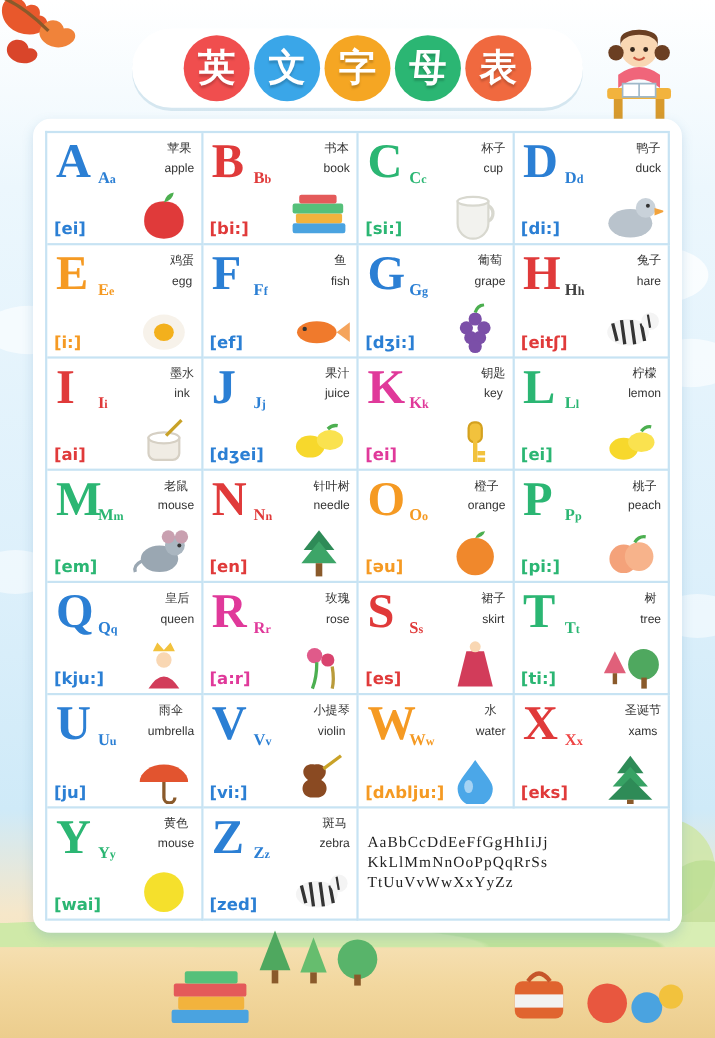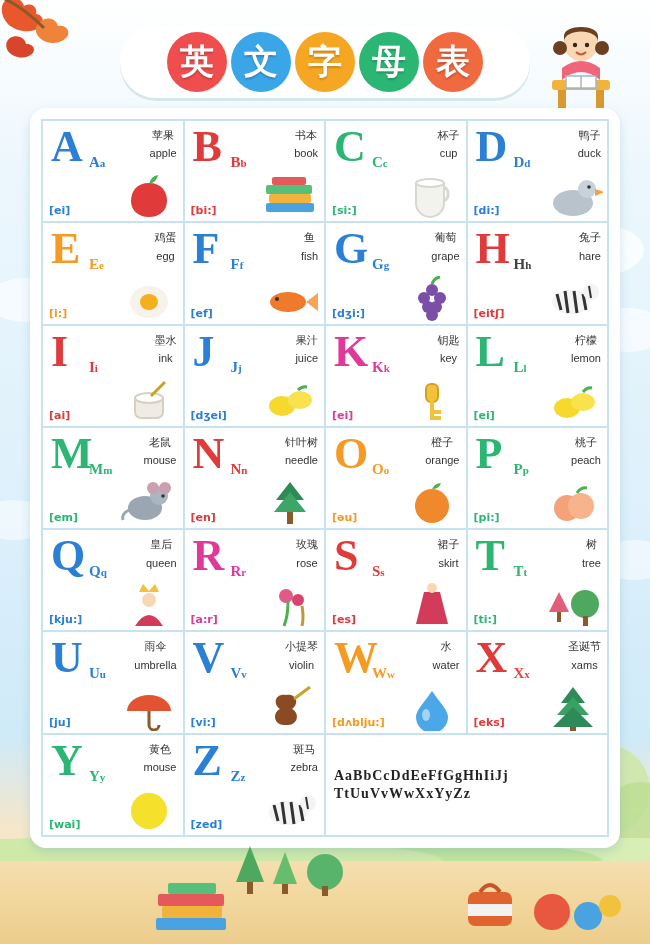--- a/index.html
+++ b/index.html
@@ -90,30 +90,30 @@
     margin-top:25px;
   }
   .pair .sm { font-size:11px; }
   .words {
     position:absolute; right:6px; top:4px; text-align:center; line-height:1.15;
   }
   .zh { font-size:11px; color:#333; font-family:"DejaVu Sans", sans-serif; }
   .en { font-size:11px; color:#333;margin-top:40px; }
   .ipa {
     position:absolute; left:6px; bottom:4px;
-    font-size:11px; font-weight:bold;
+    font-size:15px; font-weight:bold;
     font-family:"DejaVu Sans", sans-serif;
   }
   .pic { position:absolute; right:4px; bottom:2px; width:60px; height:46px; }
 
   
   .summary {
     grid-column: 3 / span 2;
     display:flex; flex-direction:column; justify-content:center;
-    gap:2px; padding:6px 8px;font-weight:bold;
+    gap:2px; padding:6px 8px;
   }
   .summary .line {
     font-size:14px; letter-spacing:1px; color:#222;
     font-family:"Liberation Serif", serif; white-space:nowrap;
   }
 
   
   .watermark {
     position:absolute; left:0; right:0; top:437px;
     text-align:center;
@@ -469,20 +469,21 @@
           <span class="ipa" style="color:#2b7fd4">[zed]</span>
           <svg class="pic" viewBox="0 0 60 46">
             <ellipse cx="28" cy="26" rx="19" ry="12" fill="#f4f4f4"></ellipse>
             <path d="M14 18 l4 16 M22 15 l3 22 M31 15 l3 22 M40 18 l3 16" stroke="#333" stroke-width="3"></path>
             <circle cx="48" cy="16" r="8" fill="#f4f4f4"></circle>
             <path d="M46 10 l2 12" stroke="#333" stroke-width="2"></path>
           </svg>
         </div>
         <div class="cell summary">
           <span class="line">AaBbCcDdEeFfGgHhIiJj</span>
+          <span class="line">KkLlMmNnOoPpQqRrSs</span>
           <span class="line">TtUuVvWwXxYyZz</span>
         </div>
       </div>
   </div>
 
 
   <svg class="books" viewBox="0 0 84 58">
     <rect x="6" y="40" width="70" height="12" rx="2" fill="#4aa3e0"></rect>
     <rect x="12" y="28" width="60" height="12" rx="2" fill="#f2b33d"></rect>
     <rect x="8" y="16" width="66" height="12" rx="2" fill="#e45a5a"></rect>

